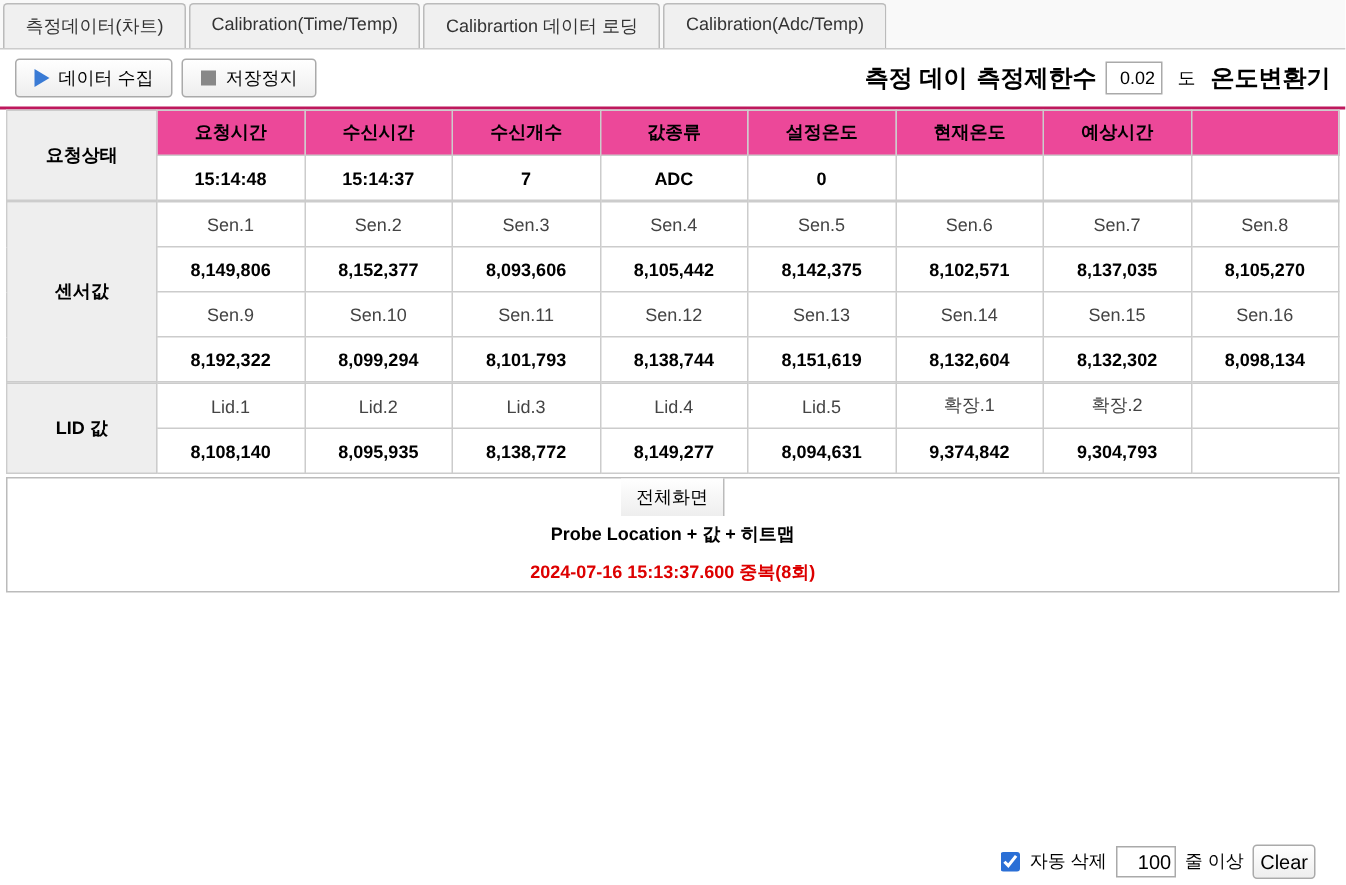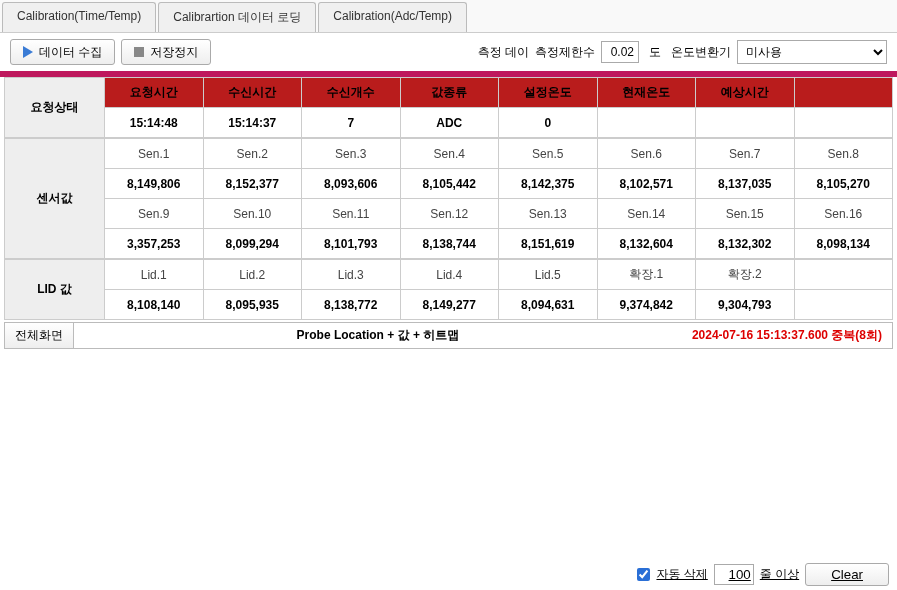--- a/index.html
+++ b/index.html
@@ -38,21 +38,21 @@
       color: #2a5fa8;
       font-weight: bold;
     }
     
     
     .toolbar {
       display: flex;
       align-items: center;
       padding: 6px 10px;
       gap: 6px;
-      border-bottom: 6px solid #be185d;
+      border-bottom: 2px solid #be185d;
     }
     .btn {
       display: inline-flex;
       align-items: center;
       gap: 6px;
       padding: 4px 12px;
       border: 1px solid #aaa;
       border-radius: 3px;
       background: linear-gradient(#fff, #eee);
       cursor: pointer;
@@ -63,21 +63,21 @@
       width: 0; height: 0;
       border-top: 6px solid transparent;
       border-bottom: 6px solid transparent;
       border-left: 10px solid #3a7bd5;
     }
     .stop-icon {
       width: 10px; height: 10px;
       background: #888;
     }
     .spacer { flex: 1; }
-    .lbl-bold { font-weight: normal; font-size: 12px; }
+    .lbl-bold { font-weight: bold; font-size: 16px; }
     .num-input {
       width: 38px;
       text-align: right;
       padding: 3px 4px;
       border: 1px solid #aaa;
       font-size: 12px;
     }
     .unit { font-size: 12px; margin: 0 4px; }
     .select {
       border: 1px solid #aaa;
@@ -98,21 +98,21 @@
     }
     table.data th, table.data td {
       border: 1px solid #ccc;
       padding: 6px 4px;
       text-align: center;
       font-size: 12px;
       height: 30px;
     }
     table.data th {
       font-weight: bold;
-      background: #b91c1c;
+      background: #ec4899;
     }
     .row-head {
       background: #eee !important;
       font-weight: bold;
       width: 100px;
     }
     .val-bold {
       font-weight: bold;
       font-size: 13px;
     }
@@ -122,20 +122,21 @@
       background: #fff;
       font-weight: normal;
     }
     
     
     .footer-bar {
       display: flex;
       align-items: center;
       border: 1px solid #bbb;
       margin: 2px 4px 0 4px;
+      flex-direction: column;
     }
     .footer-btn {
       padding: 4px 10px;
       border-right: 1px solid #bbb;
       background: linear-gradient(#fff,#eee);
       cursor: pointer;
       font-size: 12px;
     }
     .footer-title {
       flex: 1;
@@ -148,72 +149,69 @@
       color: #d00;
       font-weight: bold;
       font-size: 12px;
       padding: 4px 10px;
     }
     
     
     .bottom {
       position: absolute;
       bottom: 4px;
-      right: 8px;
+      right: 20px;
       display: flex;
       align-items: center;
       gap: 6px;
       font-size: 12px;
-      text-decoration: underline;
     }
     .bottom input[type="checkbox"] { accent-color: #2a6fd6; }
     .clear-btn {
-      padding: 3px 25px;
+      padding: 3px 4px;
       border: 1px solid #aaa;
       border-radius: 3px;
       background: linear-gradient(#fff,#eee);
       cursor: pointer;
     }
     .small-input {
       width: 40px;
       text-align: right;
       border: 1px solid #aaa;
       padding: 2px;
     }
     .blank-zone {
       height: 190px;
     }
   </style>
 </head>
 <body>
 
 <div class="tabs">
+  <div class="tab">측정데이터(차트)</div>
   <div class="tab">Calibration(Time/Temp)</div>
   <div class="tab">Calibrartion 데이터 로딩</div>
   <div class="tab">Calibration(Adc/Temp)</div>
 </div>
 
 <div class="toolbar">
   <button class="btn">
     <span class="play-icon"></span>
     <span>데이터 수집</span>
   </button>
   <button class="btn">
     <span class="stop-icon"></span>
     <span>저장정지</span>
   </button>
   <span class="spacer"></span>
   <span class="lbl-bold">측정 데이</span>
   <span class="lbl-bold">측정제한수</span>
   <input class="num-input" value="0.02" style="">
   <span class="unit">도</span>
   <span class="lbl-bold">온도변환기</span>
-  <select class="select">
-    <option>미사용</option>
-  </select>
 </div>
 
 <div class="data-area">
 
   <table class="data">
     <tbody>
         <tr>
       <th rowspan="2" class="row-head">요청상태</th>
       <th>요청시간</th>
       <th>수신시간</th>
@@ -264,21 +262,21 @@
       <td class="sub-head">Sen.9</td>
       <td class="sub-head">Sen.10</td>
       <td class="sub-head">Sen.11</td>
       <td class="sub-head">Sen.12</td>
       <td class="sub-head">Sen.13</td>
       <td class="sub-head">Sen.14</td>
       <td class="sub-head">Sen.15</td>
       <td class="sub-head">Sen.16</td>
     </tr>
     <tr>
-      <td class="val-bold">3,357,253</td>
+      <td class="val-bold">8,192,322</td>
       <td class="val-bold">8,099,294</td>
       <td class="val-bold">8,101,793</td>
       <td class="val-bold">8,138,744</td>
       <td class="val-bold">8,151,619</td>
       <td class="val-bold">8,132,604</td>
       <td class="val-bold">8,132,302</td>
       <td class="val-bold">8,098,134</td>
     </tr>
   </tbody>
     </table>

